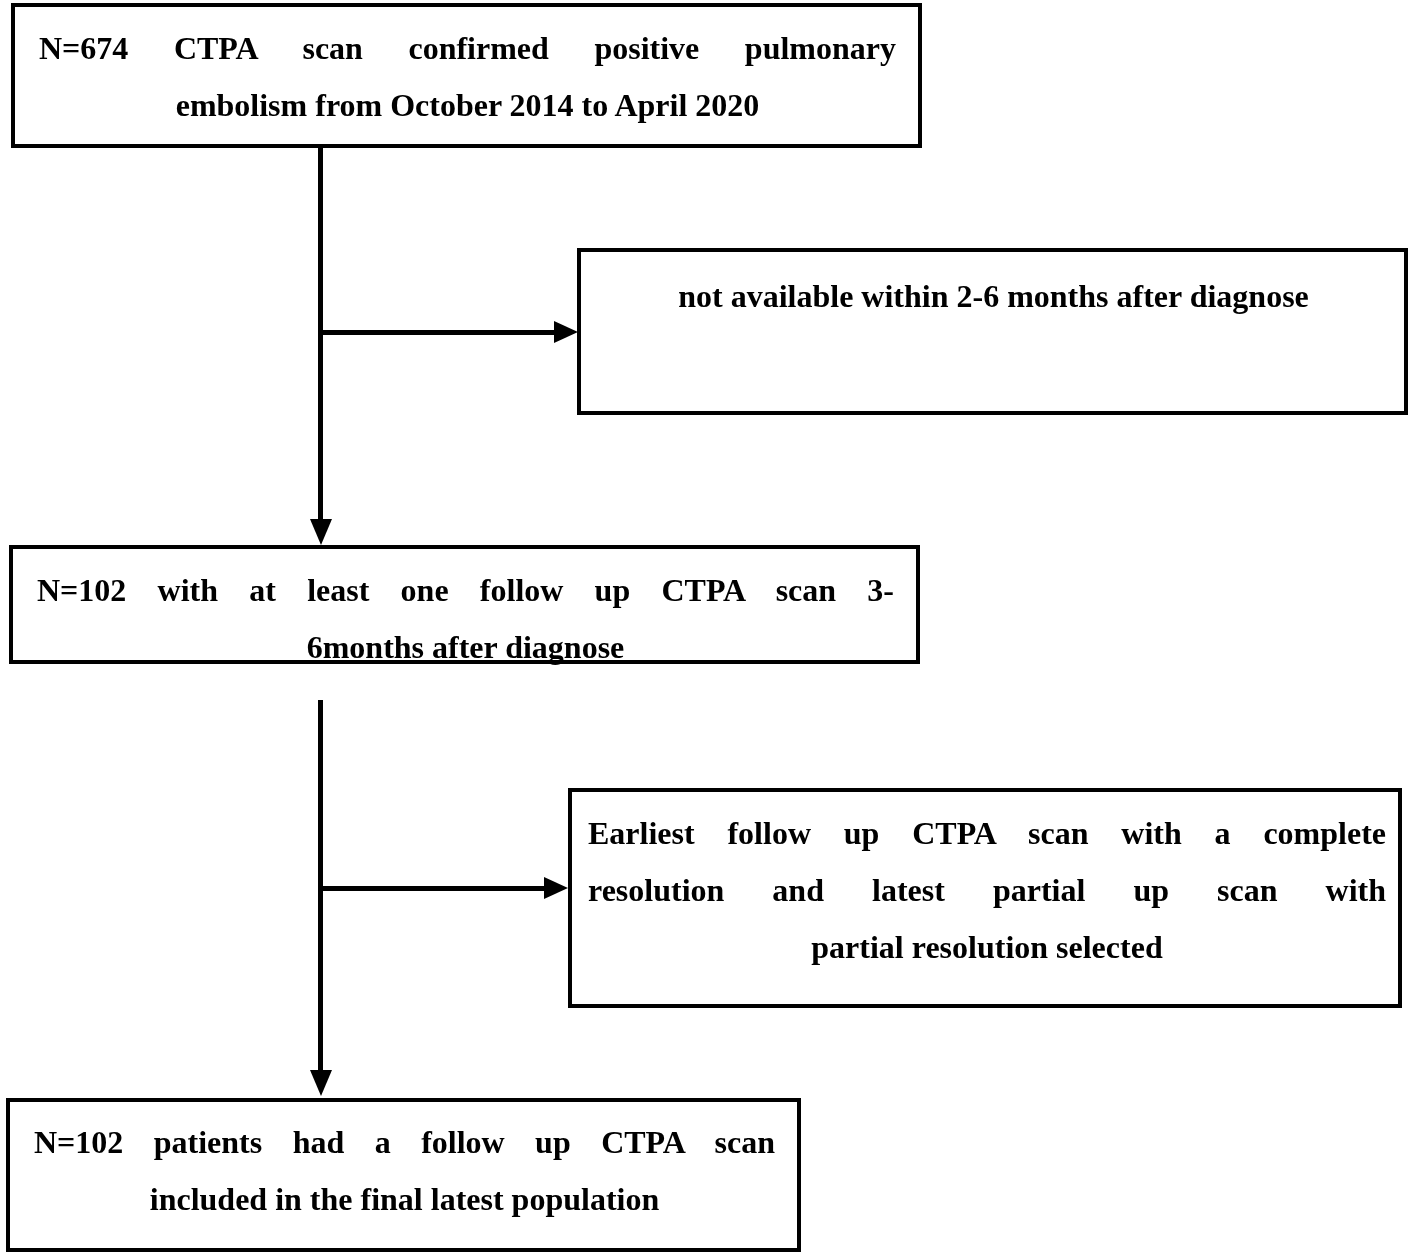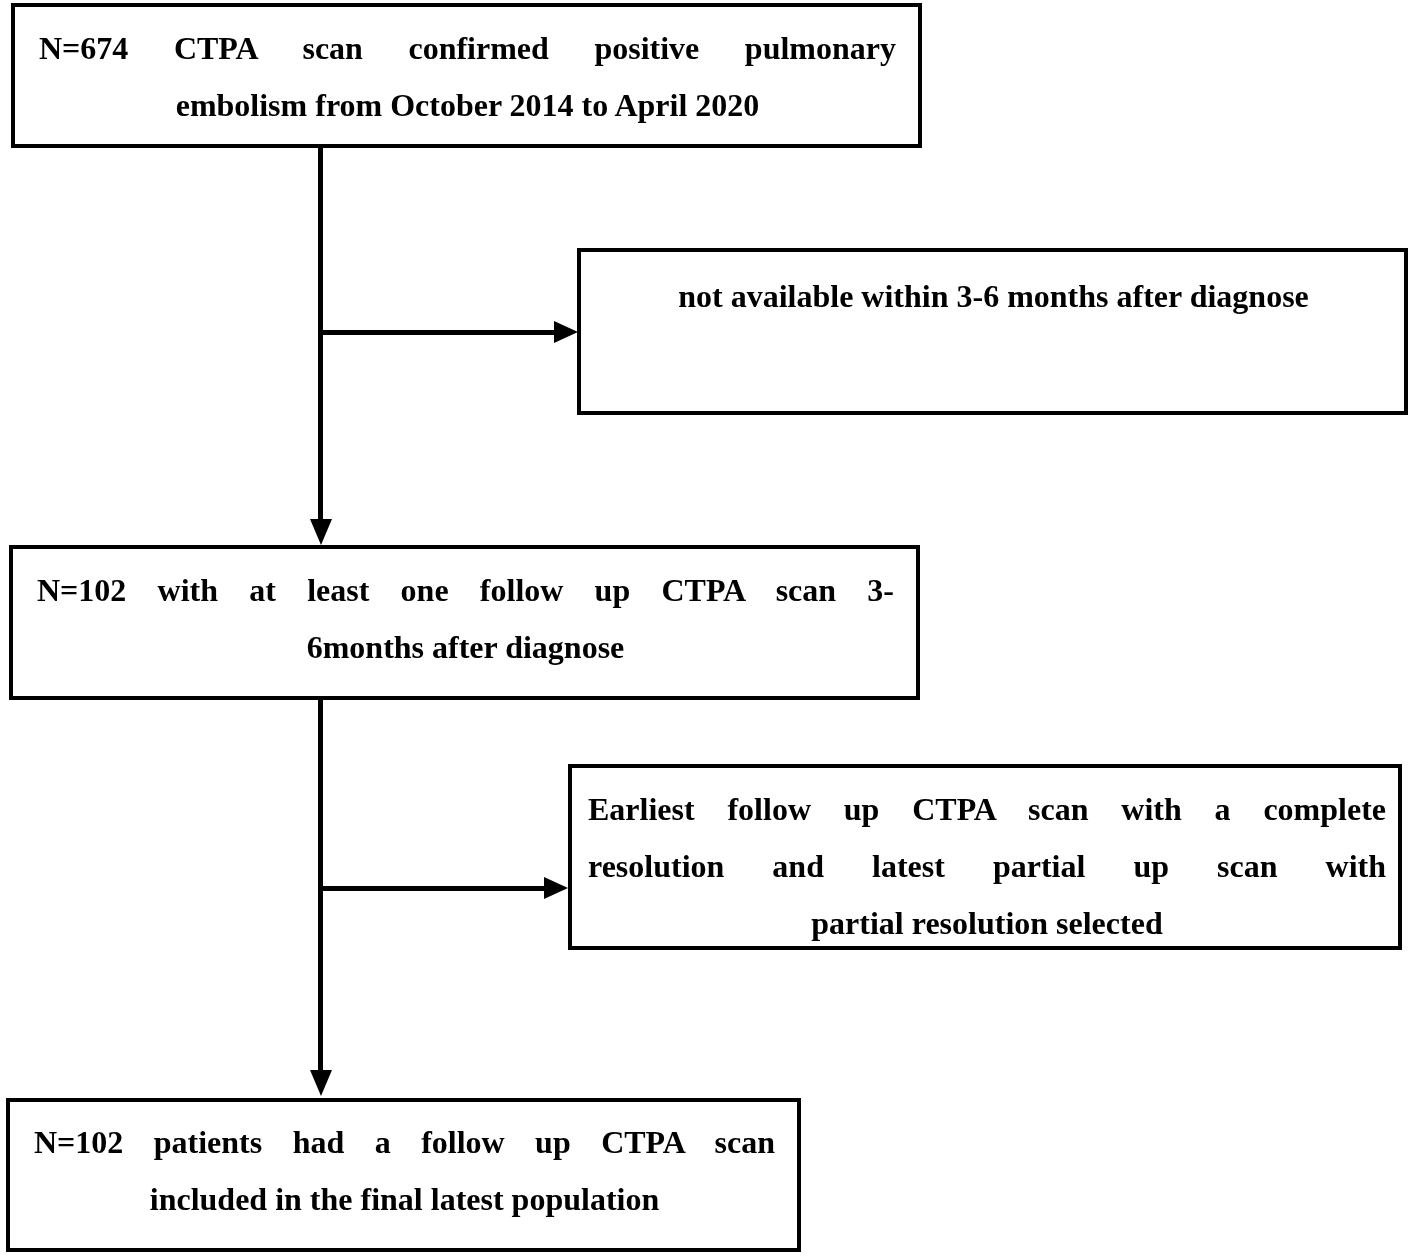--- a/index.html
+++ b/index.html
@@ -26,22 +26,22 @@
     line-height: 57px;
   }
   .tline { text-align: center; }
   .tline.j {
     text-align: justify;
     text-align-last: justify;
   }
   
   #box-confirmed { left: 11px;  top: 3px;    width: 911px; height: 145px; padding: 13px 22px 0 24px; }
   #box-excluded  { left: 577px; top: 248px;  width: 831px; height: 167px; padding: 16px 14px 0 16px; }
-  #box-followup  { left: 9px;   top: 545px;  width: 911px; height: 155px; padding: 13px 22px 0 24px; }
-  #box-selection { left: 568px; top: 764px;  width: 834px; height: 186px; padding: 13px 12px 0 16px; }
+  #box-followup  { left: 9px;   top: 545px;  width: 911px; height: 119px; padding: 13px 22px 0 24px; }
+  #box-selection { left: 568px; top: 788px;  width: 834px; height: 220px; padding: 13px 12px 0 16px; }
   #box-final     { left: 6px;   top: 1098px; width: 795px; height: 154px; padding: 12px 22px 0 24px; }
   
   .vline, .hline { position: absolute; background: #000000; }
   #spine-1 { left: 318px; top: 148px; width: 5px; height: 373px; }
   #spine-2 { left: 318px; top: 700px; width: 5px; height: 372px; }
   #branch-1 { left: 318px; top: 330px; width: 238px; height: 5px; }
   #branch-2 { left: 318px; top: 886px; width: 228px; height: 5px; }
   
   .head { position: absolute; width: 0; height: 0; }
   .head.down {
@@ -69,21 +69,21 @@
     <div class="tline">embolism from October 2014 to April 2020</div>
   </div>
 
   <div class="vline" id="spine-1"></div>
   <div class="head down" id="head-spine-1"></div>
 
   <div class="hline" id="branch-1"></div>
   <div class="head right" id="head-branch-1"></div>
 
   <div class="fbox" id="box-excluded">
-    <div class="tline">not available within 3-6 months after diagnose</div>
+    <div class="tline">not available within 2-6 months after diagnose</div>
   </div>
 
   <div class="fbox" id="box-followup">
     <div class="tline j">N=102 with at least one follow up CTPA scan 3-</div>
     <div class="tline">6months after diagnose</div>
   </div>
 
   <div class="vline" id="spine-2"></div>
   <div class="head down" id="head-spine-2"></div>
 

